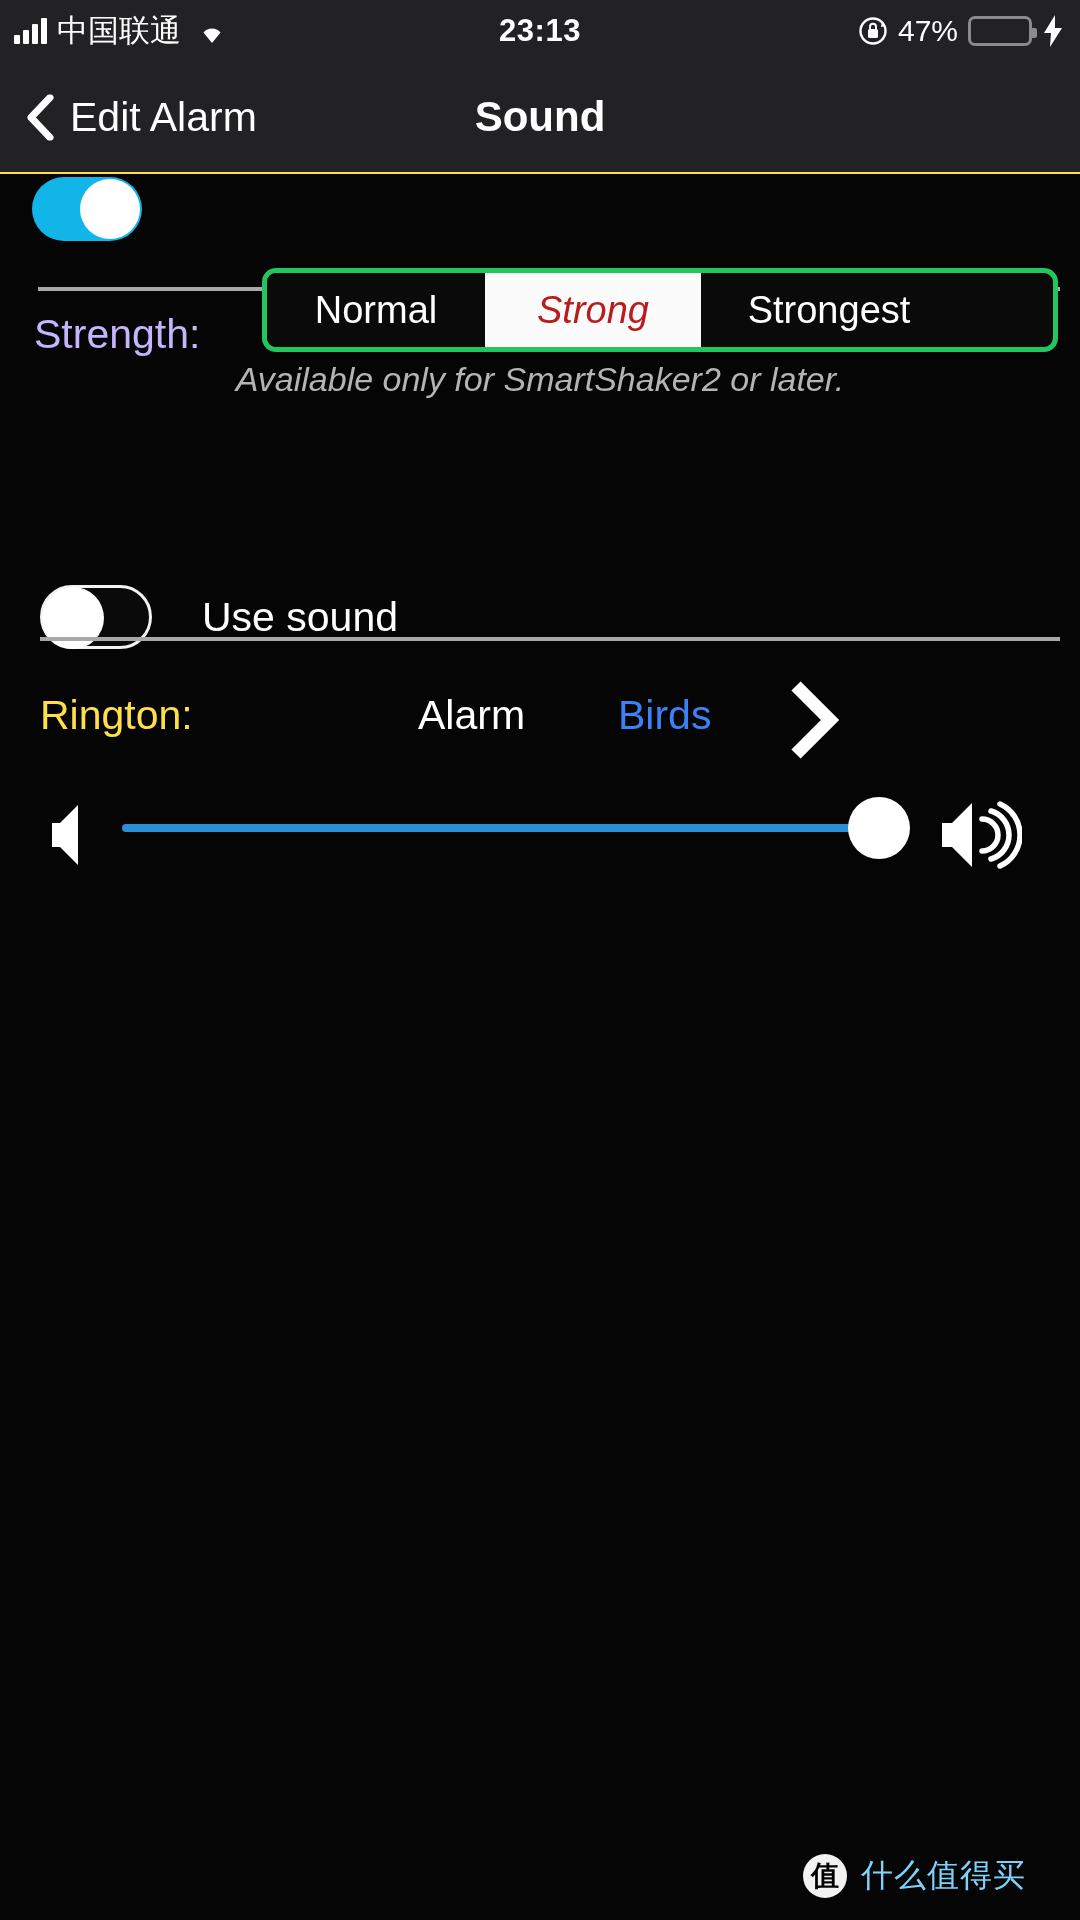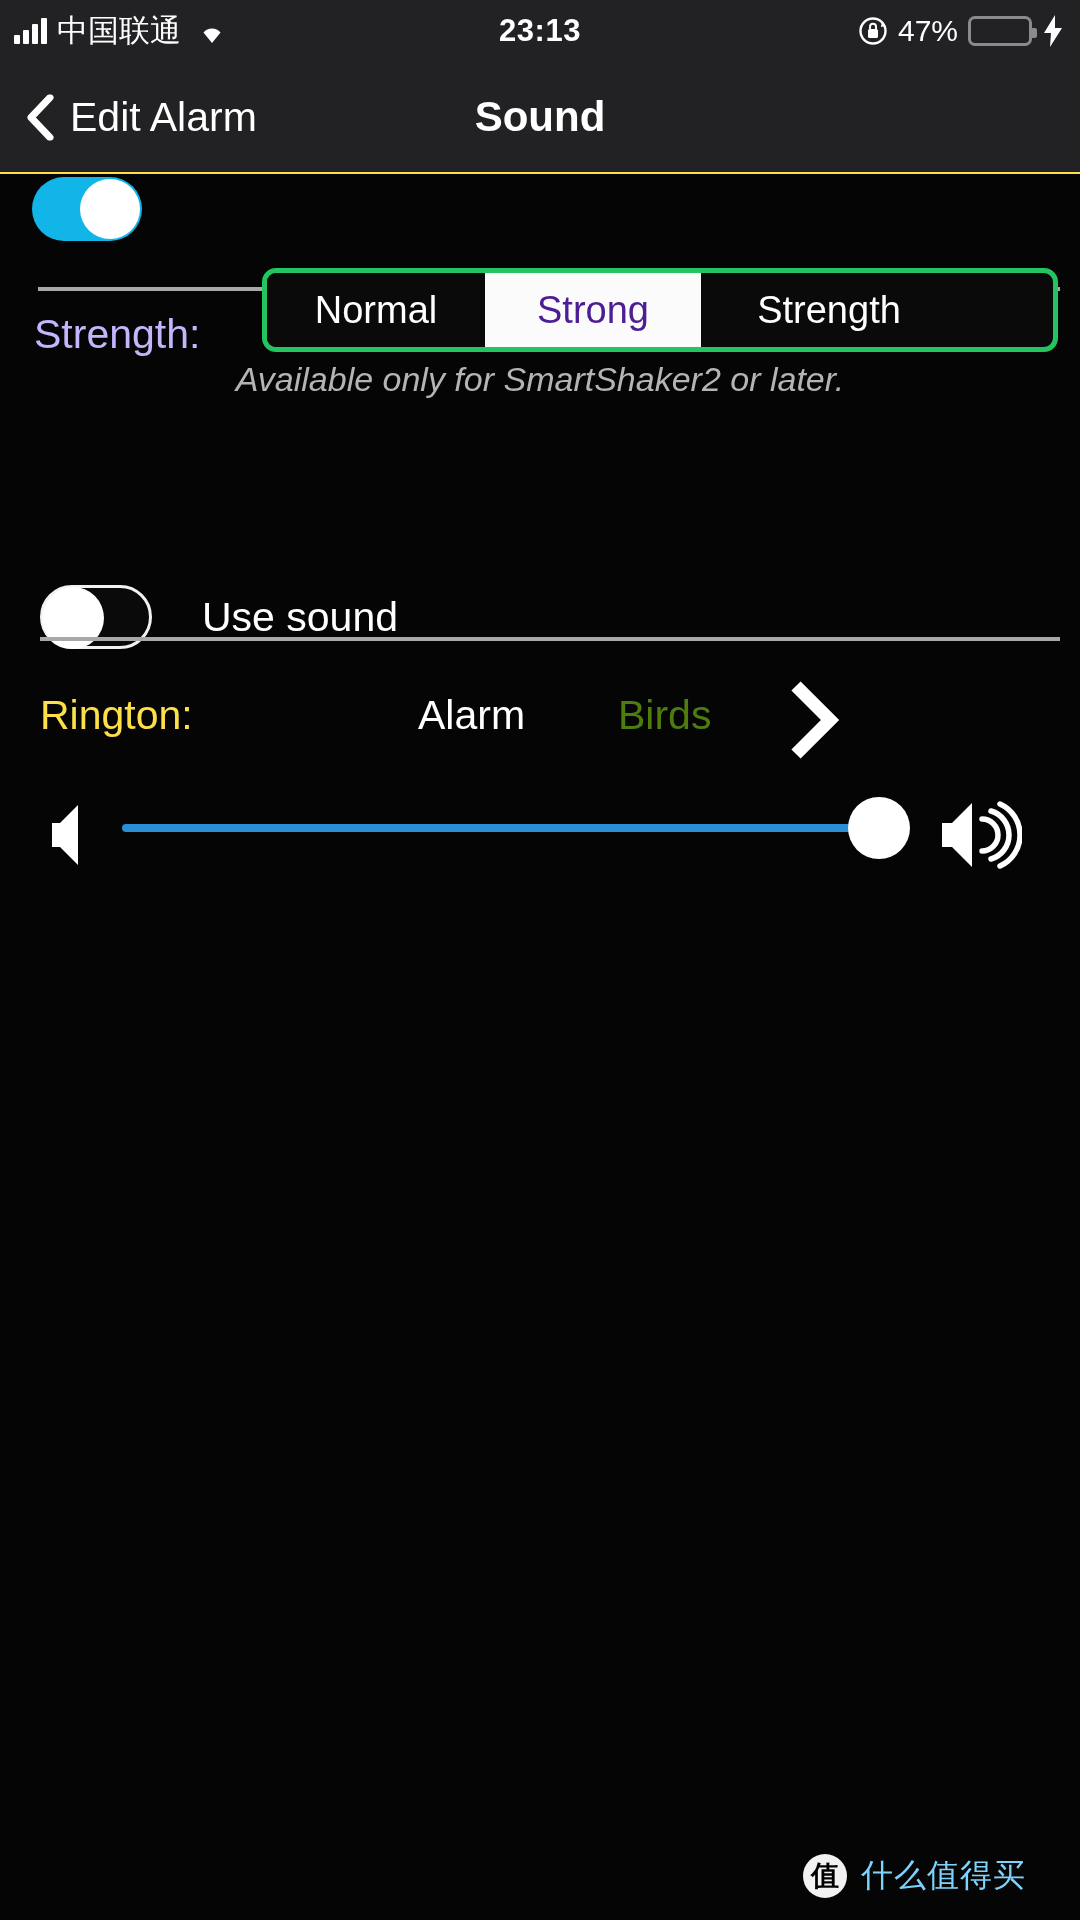--- a/index.html
+++ b/index.html
@@ -93,31 +93,31 @@
   .strength-label { color:#c4b5fd; font-size:41px; }
   .segmented {
     position:absolute; display:flex; border:5px solid #22c55e; border-radius:14px;
     overflow:hidden; background:#0a0a0a;
   }
   .seg {
     display:flex; align-items:center; justify-content:center;
     font-size:38px; color:#fff; background:#0a0a0a;
     height:100%;
   }
-  .seg.selected { background:#fbfbfb; color:#4c1d95; }
+  .seg.selected { background:#fbfbfb; color:#b91c1c;font-style:italic; }
 
   .hint {
     position:absolute; color:#b4b4b4; font-size:34px; font-style:italic;
     font-family:"Liberation Sans", sans-serif;
   }
 
   
   .rington-label { color:#fde047; font-size:41px; }
   .rington-current { color:#fff; font-size:41px; }
-  .rington-next { color:#4d7c0f; font-size:41px; }
+  .rington-next { color:#3b82f6; font-size:41px; }
   .chev-right { width:56px; height:80px; }
 
   
   .spk-small { width:52px; height:66px; }
   .spk-large { width:84px; height:70px; }
   .slider-track {
     position:absolute; height:8px; background:#2b8fd6; border-radius:4px;
   }
   .slider-fill { height:100%; background:#2b8fd6; border-radius:4px; }
   .slider-thumb {
@@ -200,21 +200,21 @@
       </span>
     </div>
 
     <div class="divider" style="left:38px; top:113px; width:1022px;"></div>
 
     <span class="strength-label" style="position:absolute; left:34px; top:105px; line-height:110px;">Strength:</span>
 
     <div class="segmented" style="left:262px; top:94px; width:796px; height:84px;">
       <span class="seg" style="width:218px;">Normal</span>
       <span class="seg selected" style="width:216px;">Strong</span>
-      <span class="seg" style="width:256px;">Strength</span>
+      <span class="seg" style="width:256px;">Strongest</span>
     </div>
 
     <div class="hint" style="left:0; top:186px; width:1080px; text-align:center;">Available only for SmartShaker2 or later.</div>
 
     <div class="row" style="left:40px; top:388px; height:110px; gap:50px;">
       <span class="toggle off">
         <span class="knob"></span>
       </span>
       <span class="toggle-label">Use sound</span>
     </div>

